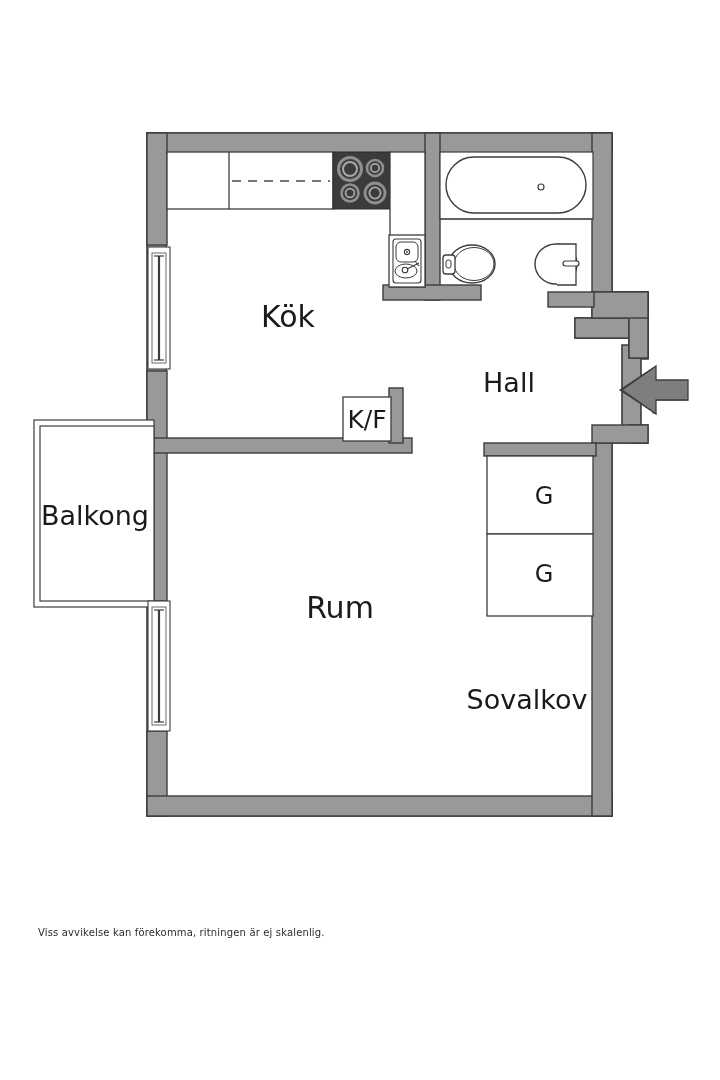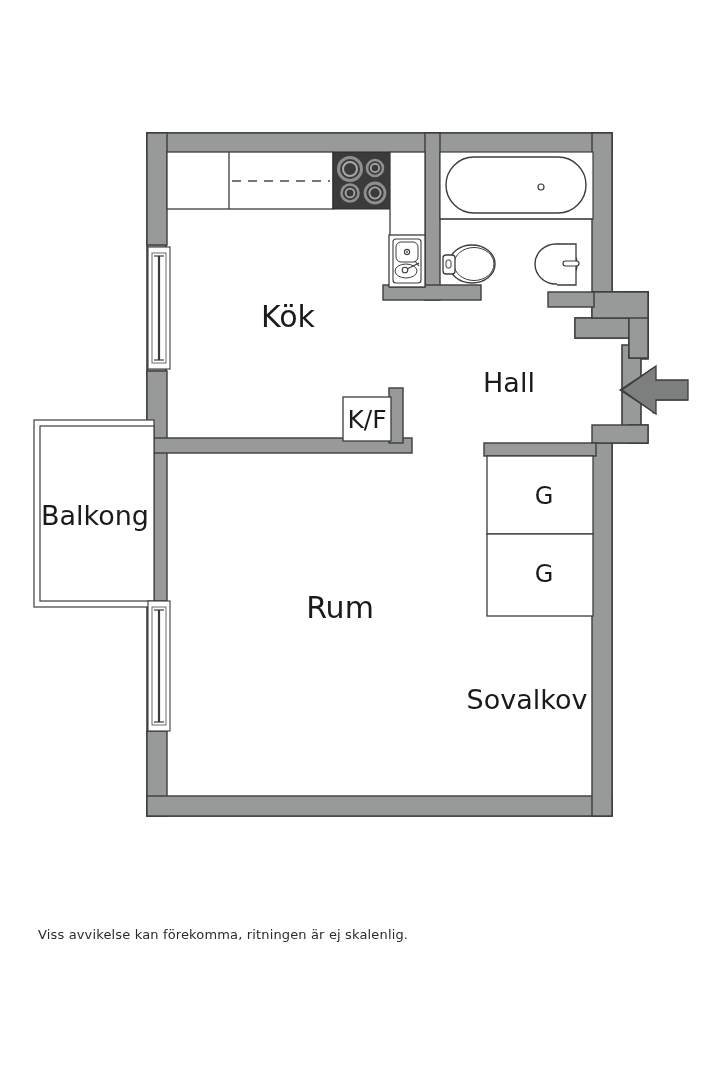--- a/index.html
+++ b/index.html
@@ -33,21 +33,21 @@
     dominant-baseline: middle;
   }
   .label-lg { font-size: 30px; }
   .label-md { font-size: 27px; }
   .label-sm { font-size: 25px; }
   .label-closet { font-size: 24px; }
   .disclaimer-text {
     position: absolute;
     left: 38px;
     top: 927px;
-    font-size: 13px;
+    font-size: 10px;
     color: #2b2b2b;
     font-family: "DejaVu Sans", "Liberation Sans", sans-serif;
     letter-spacing: 0.15px;
     white-space: nowrap;
   }
 </style>
 </head>
 <body>
 
 <div id="plan-root">

